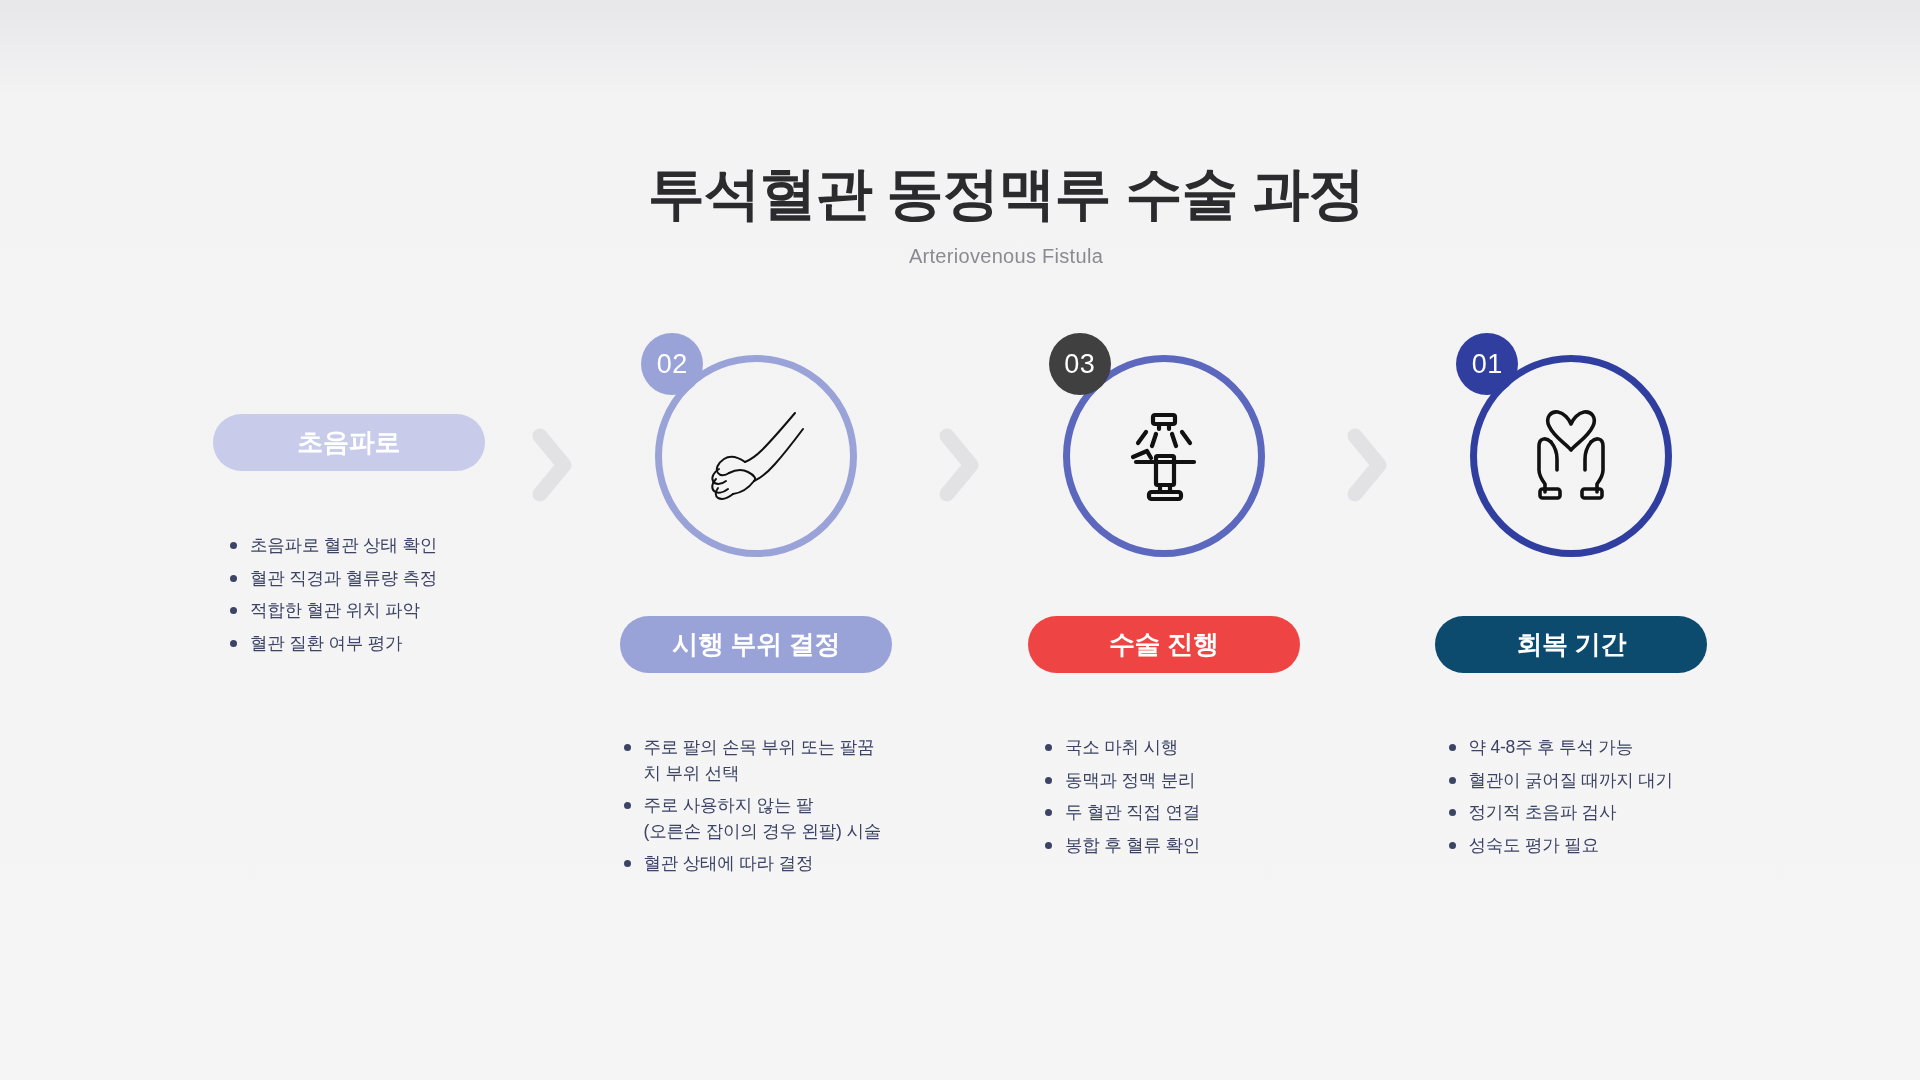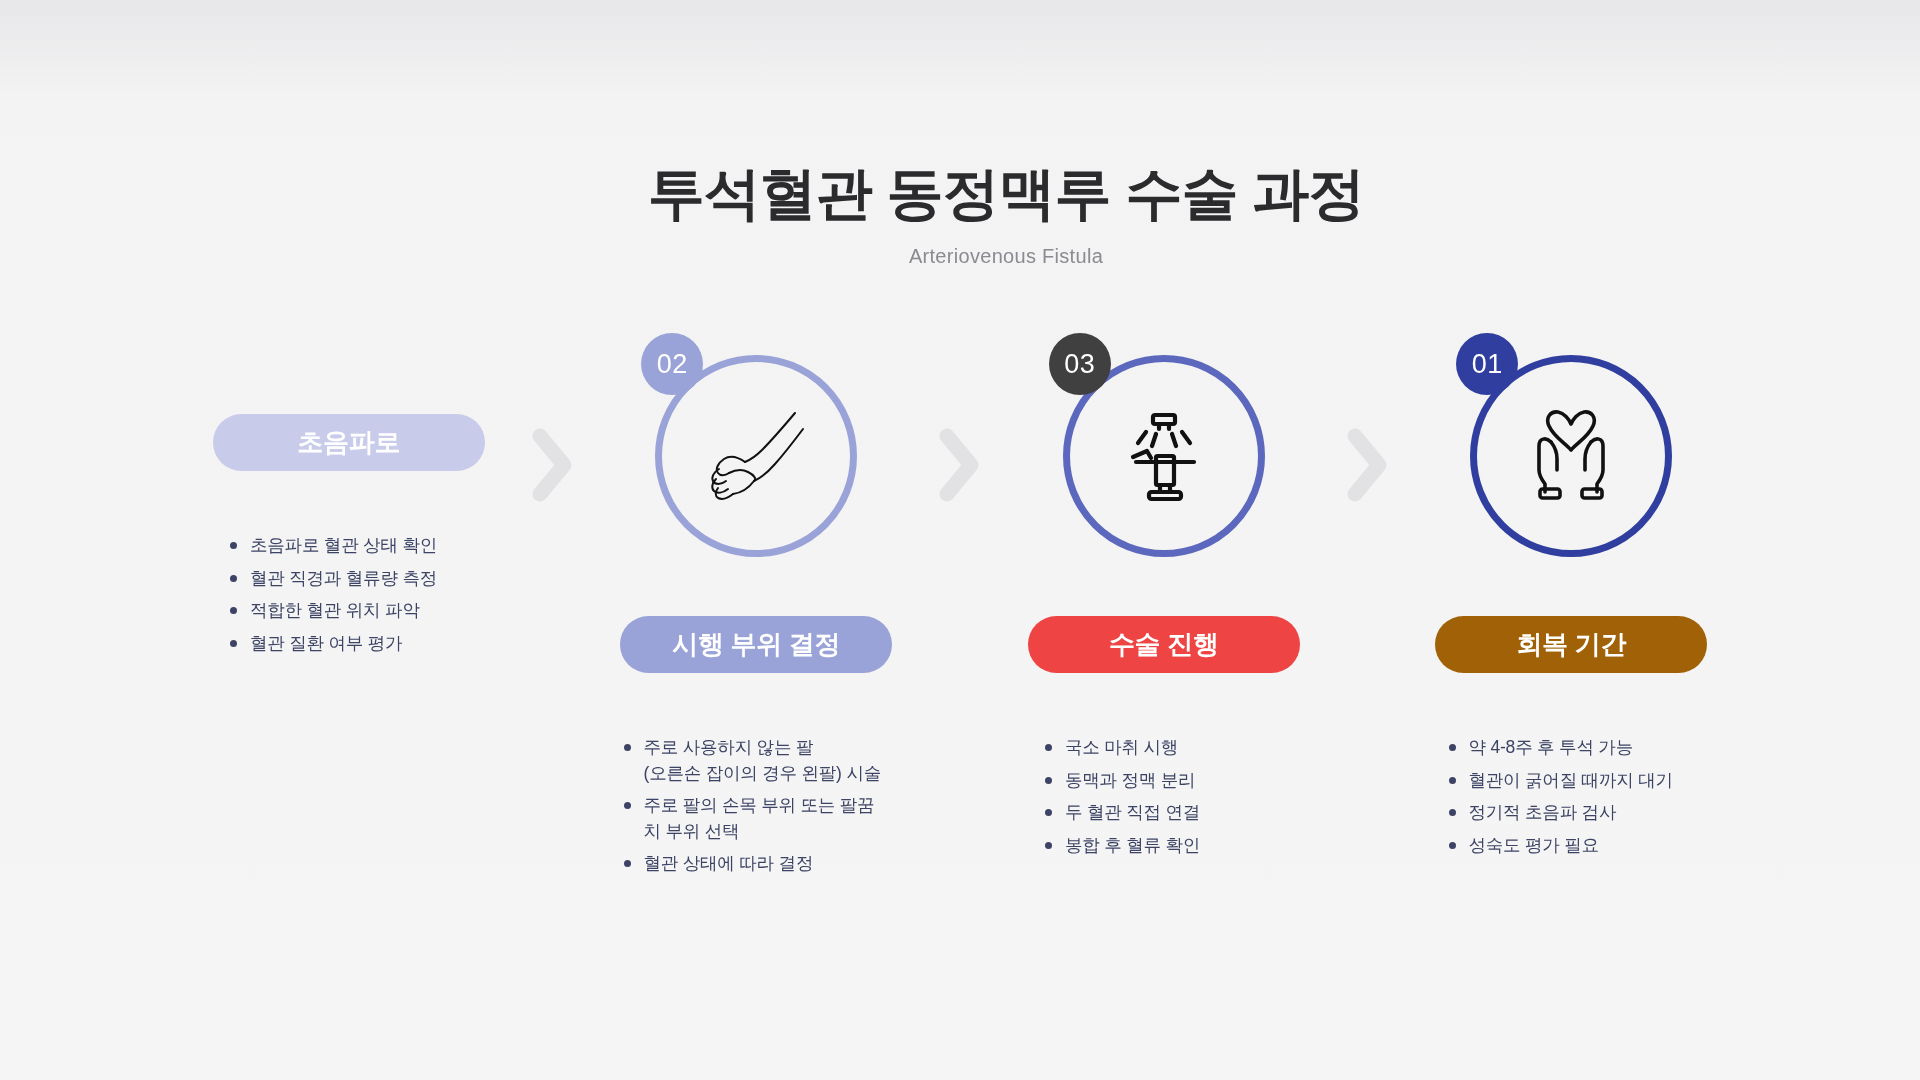--- a/index.html
+++ b/index.html
@@ -123,24 +123,24 @@
               <path d="M27 66 C33 63 40 62 46 65 C52 68 55 72 52 74"></path>
               <path d="M31 87 C38 86 46 82 52 74"></path>
             </svg>
           </span>
         </div>
         <div class="badge" style="background:#9aa3d8">02</div>
       </div>
       <div class="pill" style="background:#9aa3d8">시행 부위 결정</div>
       <div class="bullets">
         <ul>
+          <li>주로 팔의 손목 부위 또는 팔꿈
+치 부위 선택</li>
           <li>주로 사용하지 않는 팔
 (오른손 잡이의 경우 왼팔) 시술</li>
-          <li>주로 팔의 손목 부위 또는 팔꿈
-치 부위 선택</li>
           <li>혈관 상태에 따라 결정</li>
         </ul>
       </div>
     </div>
 
     <div class="chev">
       <span>
         <svg width="44" height="76" viewBox="0 0 44 76" fill="none" stroke="#e2e2e4" stroke-width="15" stroke-linecap="round" stroke-linejoin="round">
           <polyline points="9,9 33,38 9,67"></polyline>
         </svg>
@@ -199,21 +199,21 @@
               <path d="M30 32 C34 37 36 43 36 49 L36 60"></path>
               <path d="M70 32 C75 27 82 28 82 36 L82 60 C82 66 79 70 76 74 L76 82"></path>
               <path d="M70 32 C66 37 64 43 64 49 L64 60"></path>
               <rect x="19" y="79" width="20" height="9" rx="2.5"></rect>
               <rect x="61" y="79" width="20" height="9" rx="2.5"></rect>
             </svg>
           </span>
         </div>
         <div class="badge" style="background:#303f9f">01</div>
       </div>
-      <div class="pill" style="background:#a16207">회복 기간</div>
+      <div class="pill" style="background:#0c4a6e">회복 기간</div>
       <div class="bullets">
         <ul>
           <li>약 4-8주 후 투석 가능</li>
           <li>혈관이 굵어질 때까지 대기</li>
           <li>정기적 초음파 검사</li>
           <li>성숙도 평가 필요</li>
         </ul>
       </div>
     </div>
 

